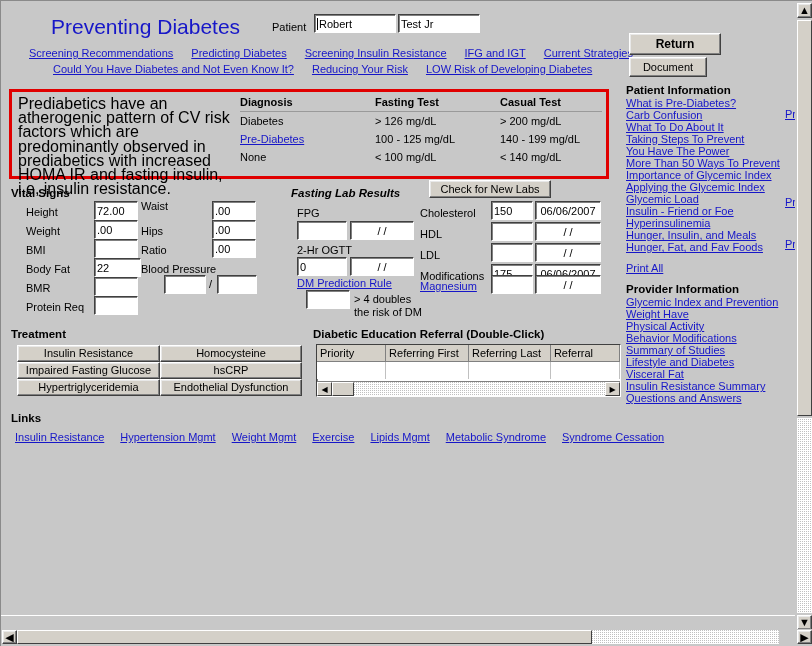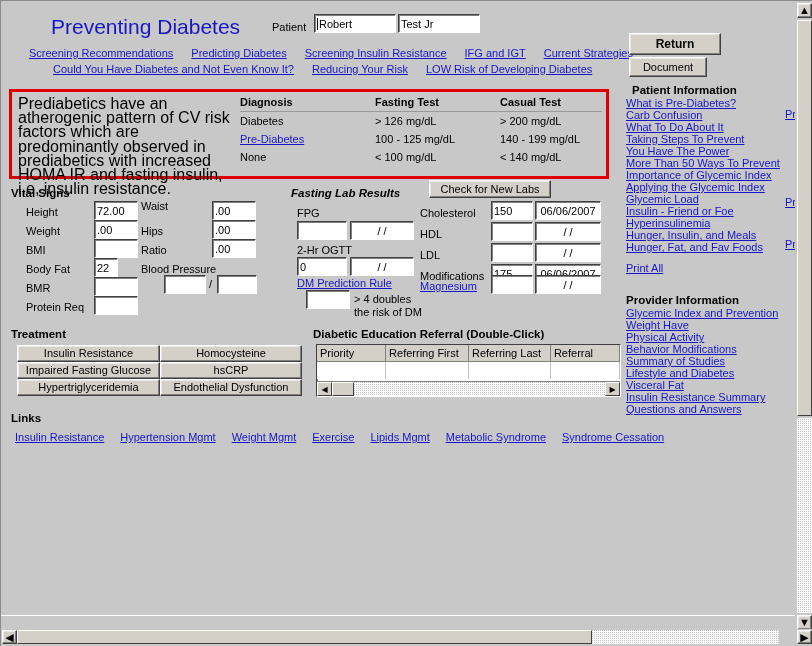--- a/index.html
+++ b/index.html
@@ -273,21 +273,21 @@
     </div>
   <div class="abs lbl" style="left:25px;top:224px">Weight</div>
   <div class="abs field vs-f" style="left:93px;top:219px;width:44px">
       <span>.00</span>
     </div>
   <div class="abs lbl" style="left:25px;top:243px">BMI</div>
   <div class="abs field vs-f" style="left:93px;top:238px;width:44px">
       <span></span>
     </div>
   <div class="abs lbl" style="left:25px;top:262px">Body Fat</div>
-  <div class="abs field vs-f" style="left:93px;top:257px;width:24px">
+  <div class="abs field vs-f" style="left:93px;top:257px;width:47px">
       <span>22</span>
     </div>
   <div class="abs lbl" style="left:25px;top:281px">BMR</div>
   <div class="abs field vs-f" style="left:93px;top:276px;width:44px">
       <span></span>
     </div>
   <div class="abs lbl" style="left:25px;top:300px">Protein Req</div>
   <div class="abs field vs-f" style="left:93px;top:295px;width:44px">
       <span></span>
     </div>
@@ -420,36 +420,36 @@
       <div id="ref-thumb"></div>
       <div class="sb-spacer"></div>
       <div class="sbbtn">▶</div>
     </div>
   </div>
 
   <div class="abs btn" id="btn-return">Return</div>
   <div class="abs btn" id="btn-document">Document</div>
 
   <div id="side-links">
-    <div class="sec" style="margin:0 0 1px 8px">Patient Information</div>
+    <div class="sec" style="margin:0 0 1px 2px">Patient Information</div>
     <a class="lnk" style="display:block;margin-left:2px">What is Pre-Diabetes?</a>
     <a class="lnk" style="display:block;margin-left:2px">Carb Confusion</a>
     <a class="lnk" style="display:block;margin-left:2px">What To Do About It</a>
     <a class="lnk" style="display:block;margin-left:2px">Taking Steps To Prevent</a>
     <a class="lnk" style="display:block;margin-left:2px">You Have The Power</a>
     <a class="lnk" style="display:block;margin-left:2px">More Than 50 Ways To Prevent</a>
     <a class="lnk" style="display:block;margin-left:2px">Importance of Glycemic Index</a>
     <a class="lnk" style="display:block;margin-left:2px">Applying the Glycemic Index</a>
     <a class="lnk" style="display:block;margin-left:2px">Glycemic Load</a>
     <a class="lnk" style="display:block;margin-left:2px">Insulin - Friend or Foe</a>
     <a class="lnk" style="display:block;margin-left:2px">Hyperinsulinemia</a>
     <a class="lnk" style="display:block;margin-left:2px">Hunger, Insulin, and Meals</a>
     <a class="lnk" style="display:block;margin-left:2px">Hunger, Fat, and Fav Foods</a>
     <a class="lnk" style="display:block;margin:9px 0 0 2px">Print All</a>
-    <div class="sec" style="margin:20px 0 1px 2px">Provider Information</div>
+    <div class="sec" style="margin:9px 0 1px 2px">Provider Information</div>
     <a class="lnk" style="display:block;margin-left:2px">Glycemic Index and Prevention</a>
     <a class="lnk" style="display:block;margin-left:2px">Weight Have</a>
     <a class="lnk" style="display:block;margin-left:2px">Physical Activity</a>
     <a class="lnk" style="display:block;margin-left:2px">Behavior Modifications</a>
     <a class="lnk" style="display:block;margin-left:2px">Summary of Studies</a>
     <a class="lnk" style="display:block;margin-left:2px">Lifestyle and Diabetes</a>
     <a class="lnk" style="display:block;margin-left:2px">Visceral Fat</a>
     <a class="lnk" style="display:block;margin-left:2px">Insulin Resistance Summary</a>
     <a class="lnk" style="display:block;margin-left:2px">Questions and Answers</a>
   </div>

